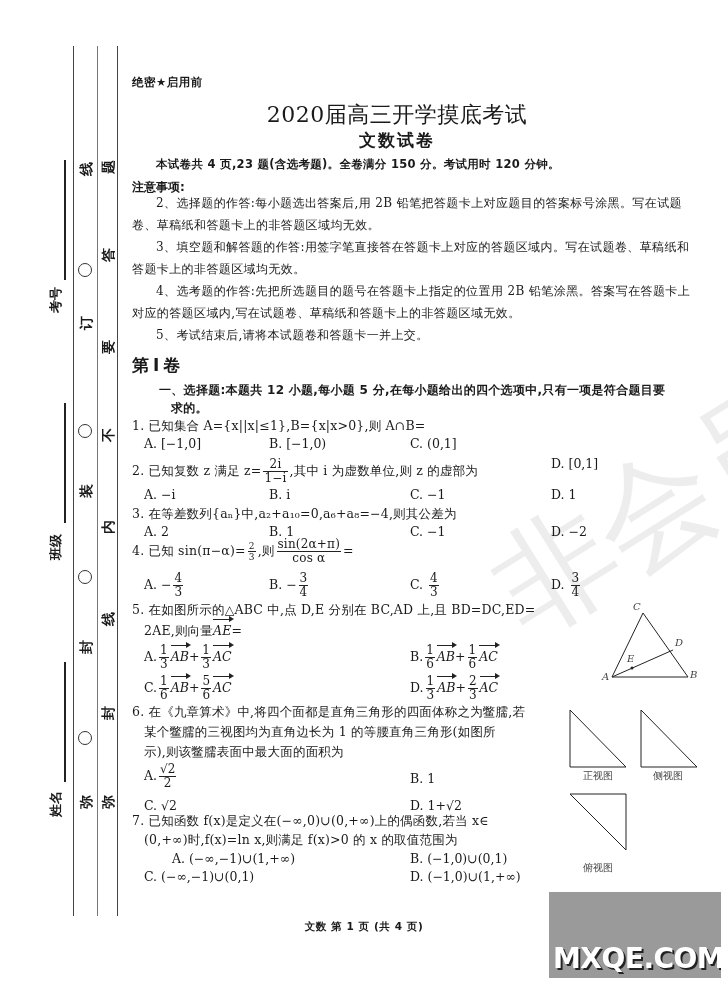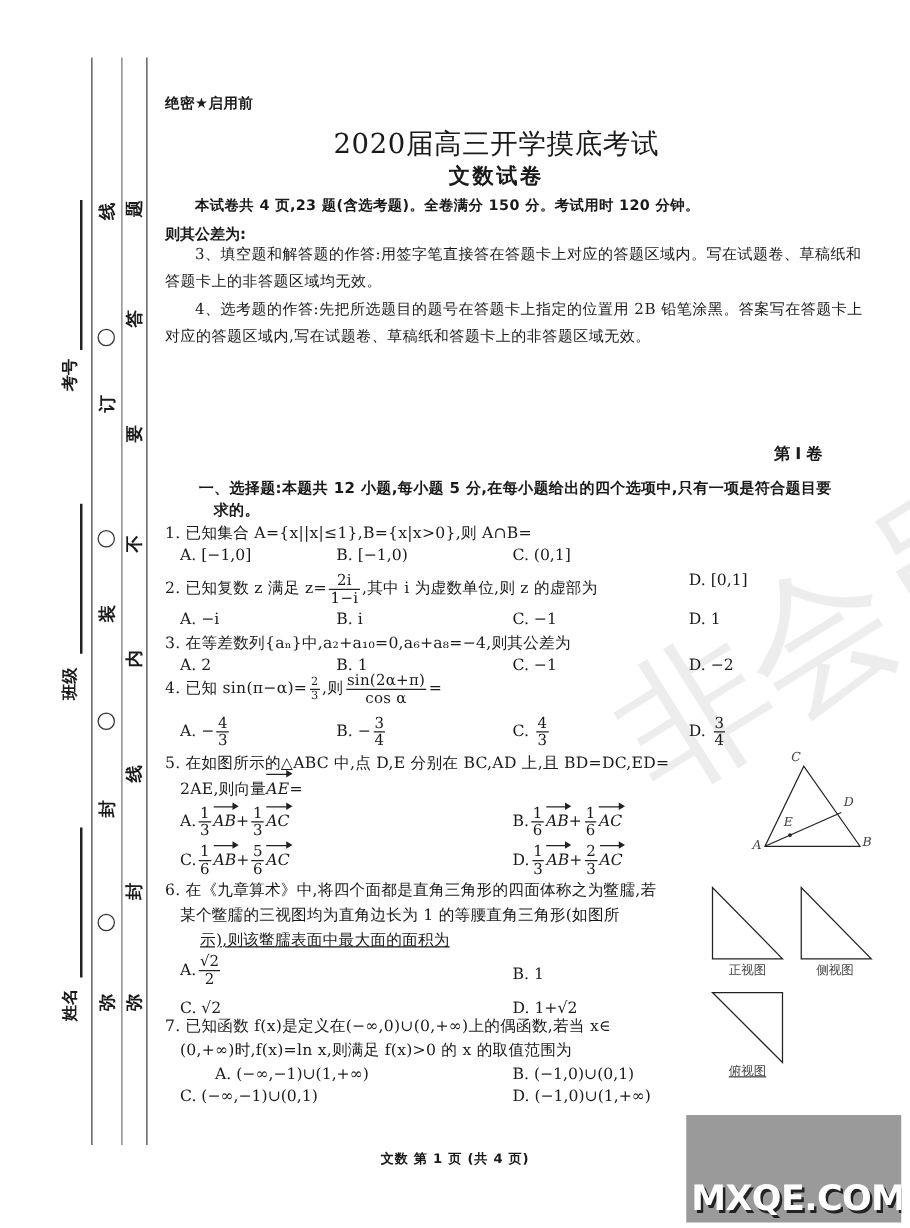--- a/index.html
+++ b/index.html
@@ -22,21 +22,21 @@
   
   .page { position: absolute; left: 132px; top: 70px; width: 570px; }
   .secret { position: absolute; left: 0; top: 5px; font-family: "DejaVu Sans", sans-serif; font-weight: bold; font-size: 11.5px; letter-spacing: 0.5px; }
   .title { position: absolute; left: 0; width: 530px; top: 30px; text-align: center; font-size: 22px; letter-spacing: 0.5px; }
   .subtitle { position: absolute; left: 0; width: 530px; top: 59px; text-align: center; font-family: "DejaVu Sans", sans-serif; font-weight: bold; font-size: 17px; letter-spacing: 2px; }
   .meta { position: absolute; left: 24px; top: 87px; font-family: "DejaVu Sans", sans-serif; font-weight: bold; font-size: 11.5px; letter-spacing: 0.3px; }
   .notice-h { position: absolute; left: 0; top: 109px; font-family: "DejaVu Sans", sans-serif; font-weight: bold; font-size: 12px; }
   .notice { position: absolute; left: 0; top: 122px; width: 568px; font-size: 12px; line-height: 22px; letter-spacing: 0.4px; }
   .notice p { text-indent: 24px; }
 
-  .vol { position: absolute; left: 0; width: 530px; top: 284px; text-align: right; font-family: "DejaVu Sans", sans-serif; font-weight: bold; font-size: 13px; letter-spacing: 4px; }
+  .vol { position: absolute; left: 0; width: 530px; top: 284px; text-align: left; font-family: "DejaVu Sans", sans-serif; font-weight: bold; font-size: 17px; letter-spacing: 4px; }
   .section-h { position: absolute; left: 0; top: 311px; width: 568px; font-family: "DejaVu Sans", sans-serif; font-weight: bold; font-size: 12px; line-height: 18px; letter-spacing: 0.3px; margin-left: 27px; }
   .section-h .cont { padding-left: 12px; display: block; }
 
   .q { position: absolute; left: 0; font-size: 12.5px; line-height: 19px; letter-spacing: 0.2px; }
   .opts { position: absolute; left: 12px; font-size: 12.5px; line-height: 19px; }
   .opt { position: absolute; white-space: nowrap; }
   .frac { display: inline-block; vertical-align: middle; text-align: center; line-height: 13px; font-size: 12px; margin: 0 2px; }
   .frac .n { display: block; border-bottom: 1px solid #222; padding: 0 1px; }
   .frac .d { display: block; padding: 0 1px; }
   .vec { position: relative; display: inline-block; font-style: italic; }
@@ -93,24 +93,26 @@
 </div>
 
 <div class="watermark">非会员</div>
 
 <div class="page">
   <div class="secret">绝密★启用前</div>
   <div class="title">2020届高三开学摸底考试</div>
   <div class="subtitle">文数试卷</div>
   <div class="meta">本试卷共 4 页,23 题(含选考题)。全卷满分 150 分。考试用时 120 分钟。</div>
 
-  <div class="notice-h">则其公差为:</div>
+  <div class="notice-h">注意事项:</div>
   <div class="notice">
+    <p>2、选择题的作答:每小题选出答案后,用 2B 铅笔把答题卡上对应题目的答案标号涂黑。写在试题卷、草稿纸和答题卡上的非答题区域均无效。</p>
     <p>3、填空题和解答题的作答:用签字笔直接答在答题卡上对应的答题区域内。写在试题卷、草稿纸和答题卡上的非答题区域均无效。</p>
     <p>4、选考题的作答:先把所选题目的题号在答题卡上指定的位置用 2B 铅笔涂黑。答案写在答题卡上对应的答题区域内,写在试题卷、草稿纸和答题卡上的非答题区域无效。</p>
+    <p>5、考试结束后,请将本试题卷和答题卡一并上交。</p>
   </div>
 
   <div class="vol">第Ⅰ卷</div>
   <div class="section-h">
     <span>一、选择题:本题共 12 小题,每小题 5 分,在每小题给出的四个选项中,只有一项是符合题目要</span>
     <span class="cont">求的。</span>
   </div>
 
   <div class="q" style="top:346px;">1. 已知集合 A={x||x|≤1},B={x|x&gt;0},则 A∩B=</div>
   <div class="opts" style="top:364px;width:560px;height:20px;">
@@ -154,21 +156,21 @@
   </div>
   <div class="opts" style="top:574px;width:400px;height:60px;">
     <span class="opt" style="left:0;top:0;"><span>A.</span><span class="frac"><span class="n">1</span><span class="d">3</span></span><span class="vec">AB</span><span>+</span><span class="frac"><span class="n">1</span><span class="d">3</span></span><span class="vec">AC</span></span>
     <span class="opt" style="left:266px;top:0;"><span>B.</span><span class="frac"><span class="n">1</span><span class="d">6</span></span><span class="vec">AB</span><span>+</span><span class="frac"><span class="n">1</span><span class="d">6</span></span><span class="vec">AC</span></span>
     <span class="opt" style="left:0;top:31px;"><span>C.</span><span class="frac"><span class="n">1</span><span class="d">6</span></span><span class="vec">AB</span><span>+</span><span class="frac"><span class="n">5</span><span class="d">6</span></span><span class="vec">AC</span></span>
     <span class="opt" style="left:266px;top:31px;"><span>D.</span><span class="frac"><span class="n">1</span><span class="d">3</span></span><span class="vec">AB</span><span>+</span><span class="frac"><span class="n">2</span><span class="d">3</span></span><span class="vec">AC</span></span>
   </div>
 
   <div class="q" style="top:632px;">6. 在《九章算术》中,将四个面都是直角三角形的四面体称之为鳖臑,若</div>
   <div class="q" style="top:652px;left:12px;">某个鳖臑的三视图均为直角边长为 1 的等腰直角三角形(如图所</div>
-  <div class="q" style="top:672px;left:28px;text-decoration:underline;">示),则该鳖臑表面中最大面的面积为</div>
+  <div class="q" style="top:672px;left:12px;">示),则该鳖臑表面中最大面的面积为</div>
   <div class="opts" style="top:693px;width:400px;height:60px;">
     <span class="opt" style="left:0;top:0;"><span>A.</span><span class="frac"><span class="n">√2</span><span class="d">2</span></span></span>
     <span class="opt" style="left:266px;top:6px;">B. 1</span>
     <span class="opt" style="left:0;top:33px;">C. √2</span>
     <span class="opt" style="left:266px;top:33px;">D. 1+√2</span>
   </div>
 
   <div class="q" style="top:741px;">7. 已知函数 f(x)是定义在(−∞,0)∪(0,+∞)上的偶函数,若当 x∈</div>
   <div class="q" style="top:760px;left:12px;">(0,+∞)时,f(x)=ln x,则满足 f(x)&gt;0 的 x 的取值范围为</div>
   <div class="opts" style="top:779px;width:420px;height:40px;">
@@ -193,20 +195,20 @@
 </div>
 
 <div class="fig" style="left:565px;top:705px;width:160px;height:160px;">
   <svg width="160" height="160" viewBox="0 0 160 160">
     <polygon points="5,5 5,62 61,62" fill="none" stroke="#222" stroke-width="1"></polygon>
     <polygon points="76,5 76,62 132,62" fill="none" stroke="#222" stroke-width="1"></polygon>
     <polygon points="5,89 61,89 61,145" fill="none" stroke="#222" stroke-width="1"></polygon>
   </svg>
   <span class="fig-cap" style="left:18px;top:64px;">正视图</span>
   <span class="fig-cap" style="left:88px;top:64px;">侧视图</span>
-  <span class="fig-cap" style="left:18px;top:145px;text-decoration:underline;">俯视图</span>
+  <span class="fig-cap" style="left:18px;top:156px;">俯视图</span>
 </div>
 
 <div class="footer">文数 第 1 页 (共 4 页)</div>
 
 <div class="logo">
   <div class="row2">MXQE.COM</div>
 </div>
 
 </body></html>

